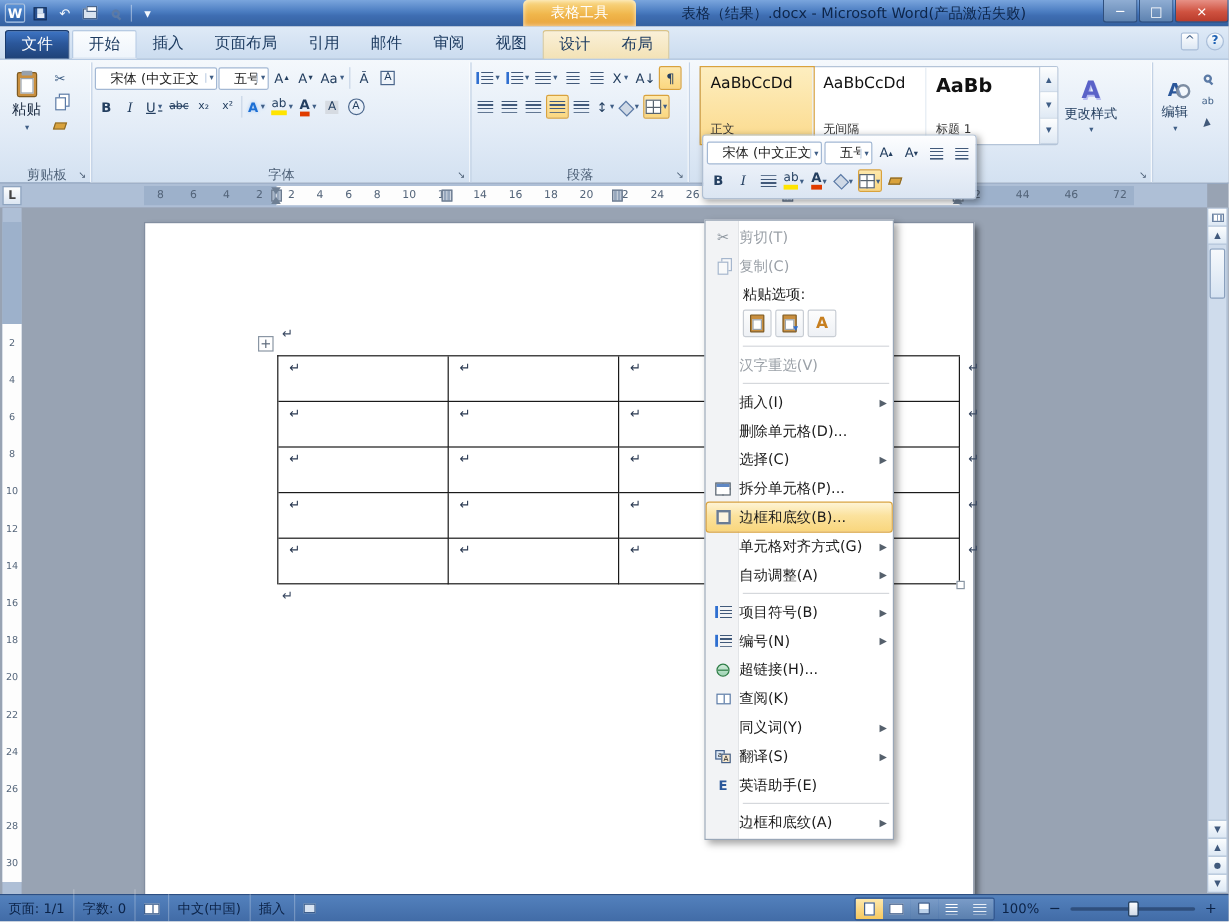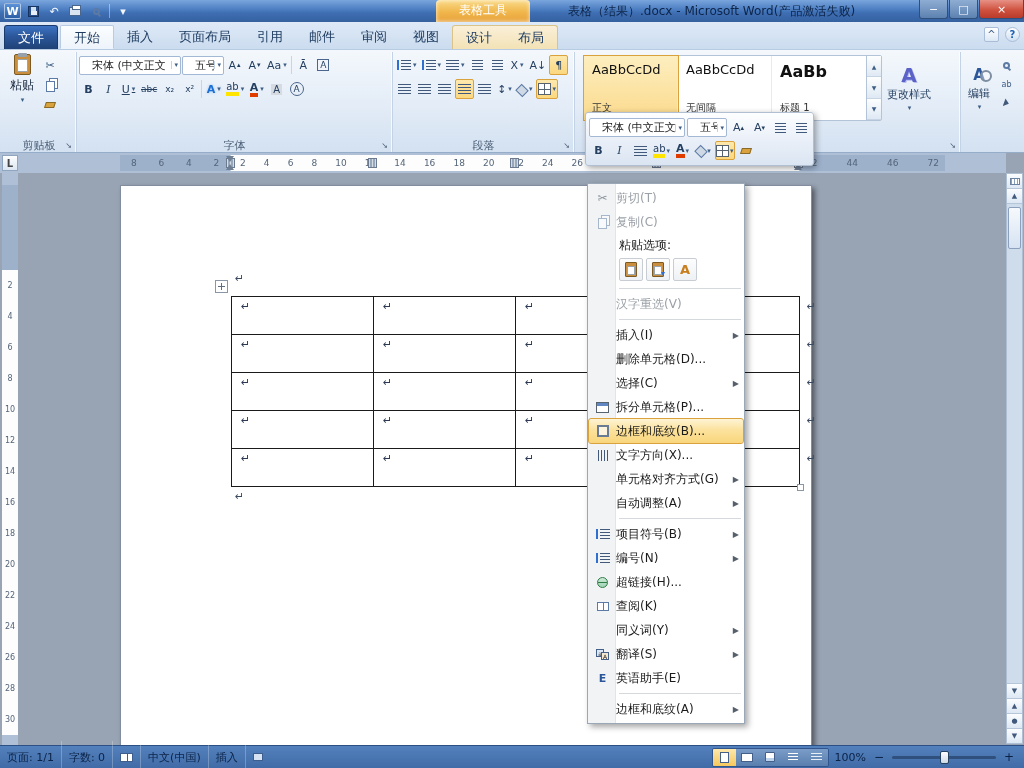--- a/index.html
+++ b/index.html
@@ -56,21 +56,21 @@
   .rbtn { min-width:19px; height:20px; display:flex; align-items:center; justify-content:center; gap:1px;
     border:1px solid transparent; border-radius:2px; font-size:11px; color:#243f60; padding:0 1px; }
   .rbtn.active { background:linear-gradient(#fde8ad,#fbd77f); border-color:#d9a23c; }
   .rsep { width:1px; height:18px; background:#c7d5e6; margin:0 1px; }
   .dd { font-size:7px; color:#3f5e86; margin-left:1px; }
   .combo { height:19px; background:#fff; border:1px solid #a3b8d4; border-radius:2px; display:flex; align-items:center;
     font-size:11px; padding:0 2px 0 12px; color:#222; }
   .combo .val { flex:1; white-space:nowrap; overflow:hidden; }
   .combo .car { font-size:7px; color:#3f5e86; border-left:1px solid #c3d2e5; padding-left:2px; }
 
-  .paste-big { width:36px; height:64px; display:flex; flex-direction:column; align-items:center; gap:2px;
+  .paste-big { width:36px; height:64px; display:flex; flex-direction:column; align-items:center; justify-content:center; gap:2px;
     border:1px solid transparent; border-radius:2px; }
   .ic-clipboard { position:relative; width:17px; height:21px; background:#c98f3f; border:1px solid #7d5a22; border-radius:2px; }
   .ic-clipboard::after { content:""; position:absolute; left:2px; top:4px; right:2px; bottom:2px; background:#fff; border:1px solid #9aa4ad; }
   .ic-clipboard::before { content:""; position:absolute; left:3px; top:-2px; right:3px; height:4px; background:#97a1ac; border-radius:1px; z-index:1; }
   .clip-small { display:flex; flex-direction:column; gap:2px; padding-top:3px; }
   .sbtn { width:20px; height:18px; display:flex; align-items:center; justify-content:center; border:1px solid transparent; border-radius:2px; font-size:11px; color:#3a5a82; }
   .ic-copy { width:9px; height:11px; border:1px solid #5b7aa6; background:#fff; box-shadow:3px -3px 0 -1px #fff,3px -3px 0 0 #5b7aa6; margin-top:3px; }
   .ic-painter { width:10px; height:6px; background:#d9a23c; border:1px solid #8a6a2a; transform:skewX(-18deg); }
 
   .ic-lines { width:13px; height:10px; background:repeating-linear-gradient(to bottom,#41597a 0 1px,transparent 1px 3px); }
@@ -755,26 +755,20 @@
         </span>
       <span class="mi-label">拆分单元格(P)...</span>
     </div>
     <div class="mitem hl">
       <span class="mi-icon">
           <span class="ic-borders-mi"></span>
         </span>
       <span class="mi-label">边框和底纹(B)...</span>
     </div>
     <div class="mitem">
-      <span class="mi-icon">
-          <span class="ic-vtext"></span>
-        </span>
-      <span class="mi-label">文字方向(X)...</span>
-    </div>
-    <div class="mitem">
       <span class="mi-icon"></span>
       <span class="mi-label">单元格对齐方式(G)</span>
       <span class="mi-arrow">▶</span>
     </div>
     <div class="mitem">
       <span class="mi-icon"></span>
       <span class="mi-label">自动调整(A)</span>
       <span class="mi-arrow">▶</span>
     </div>
     <div class="menu-sep"></div>

